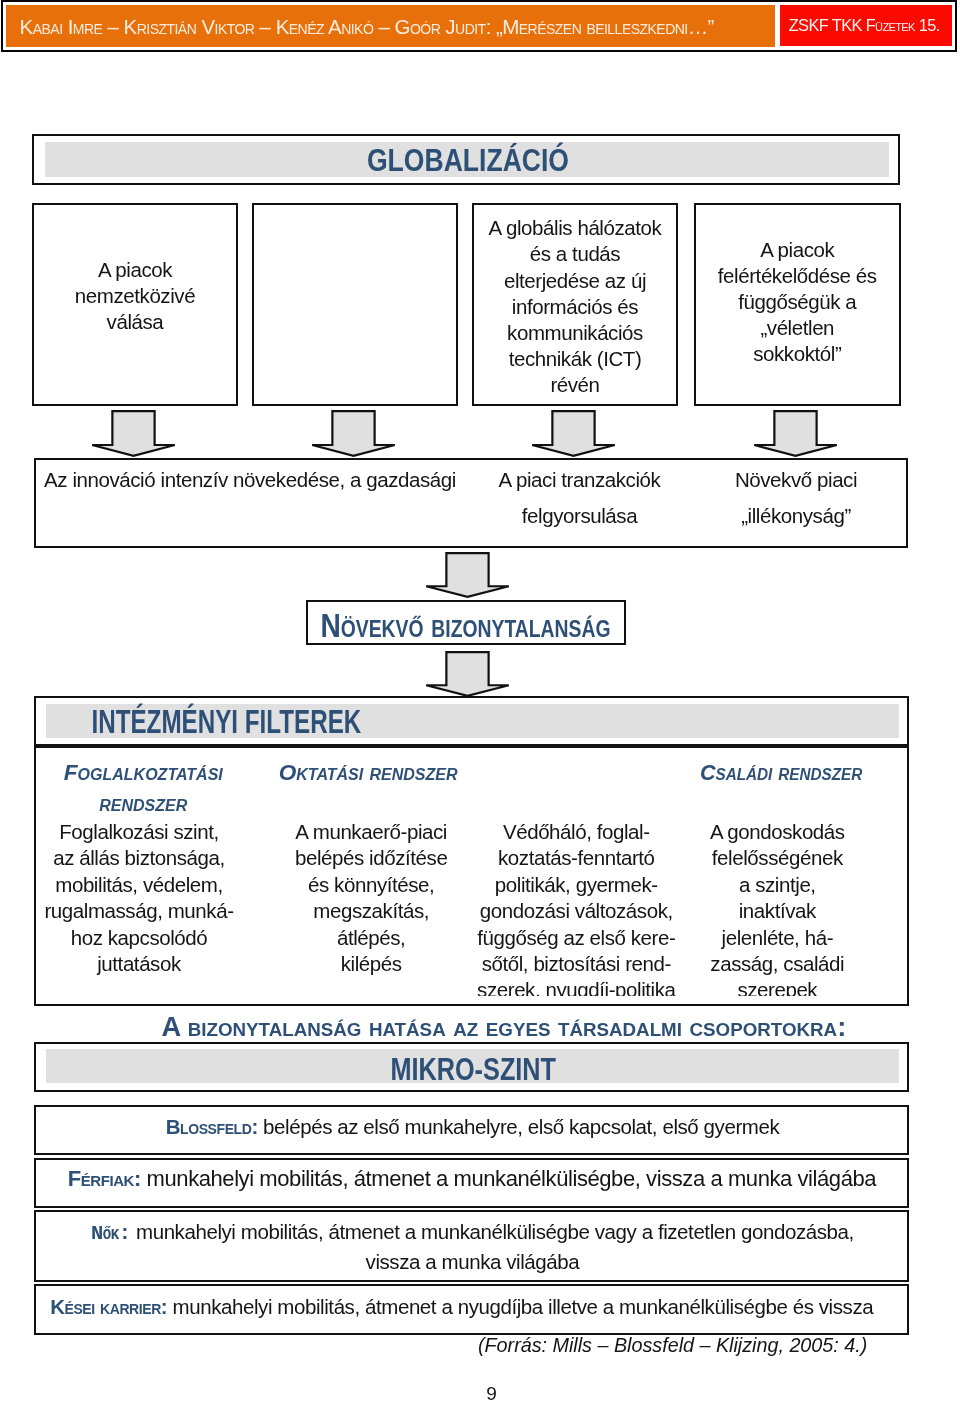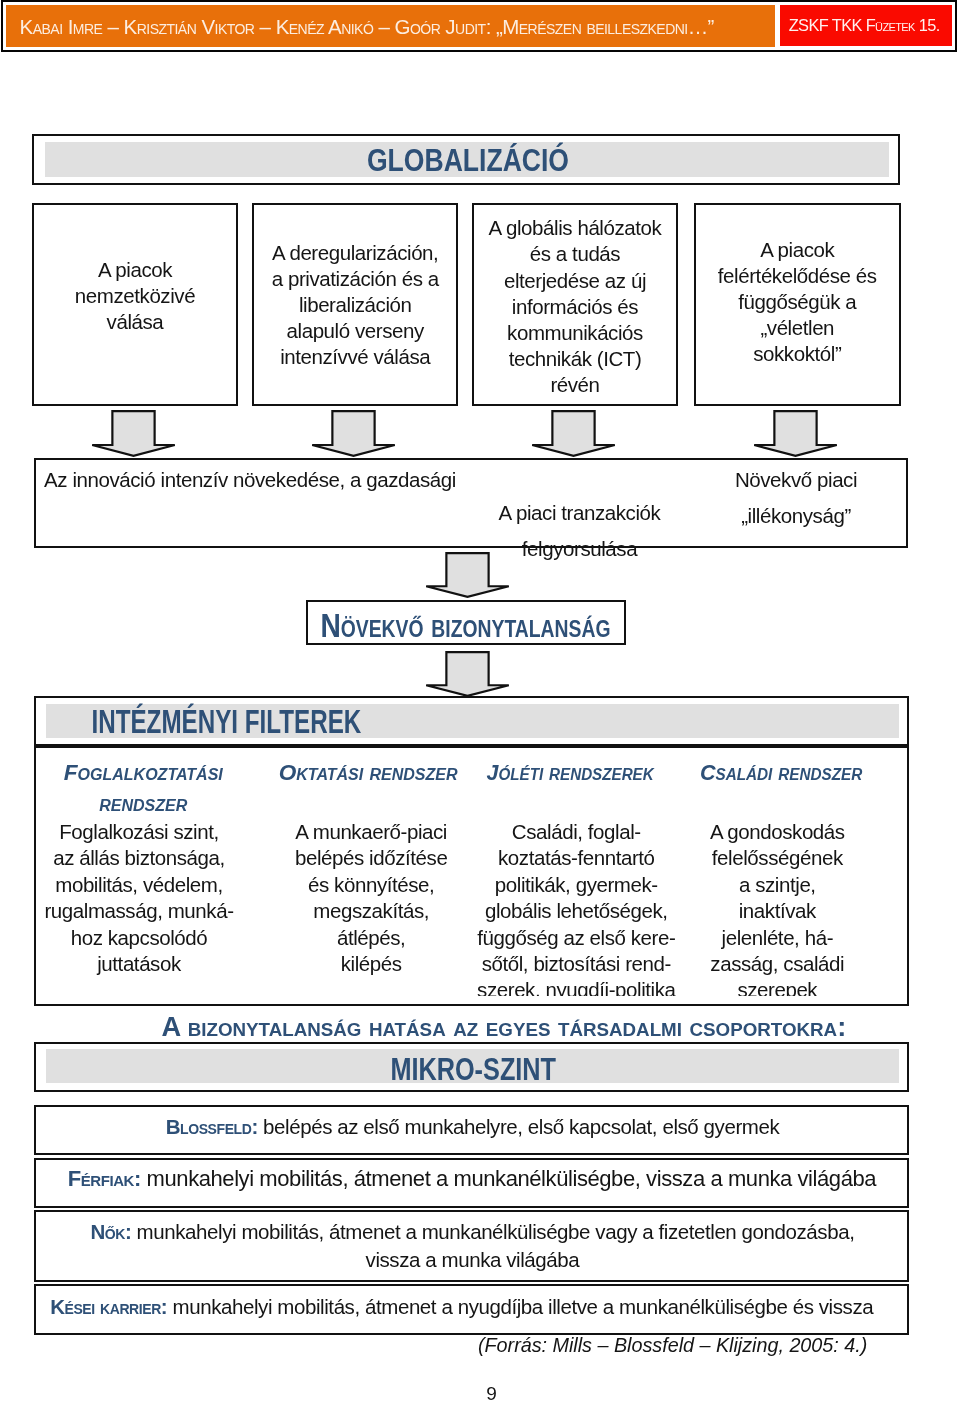--- a/index.html
+++ b/index.html
@@ -52,27 +52,20 @@
                transform:scaleX(0.835);transform-origin:center center;">GLOBALIZÁCIÓ</span></div>
 <div class="bx" style="left:31.8px;top:202.5px;width:206.4px;height:203px;"></div>
 <div class="bx" style="left:252.0px;top:202.5px;width:206.4px;height:203px;"></div>
 <div class="bx" style="left:471.8px;top:202.5px;width:206.4px;height:203px;"></div>
 <div class="bx" style="left:693.5px;top:202.5px;width:207.5px;height:203px;"></div>
 <div class="tblock" style="left:31.8px;top:256.6px;width:206.4px;font-size:20.5px;line-height:26.1px;">
       <div>A piacok</div>
       <div>nemzetközivé</div>
       <div>válása</div>
     </div>
-<div class="tblock" style="left:252.0px;top:240.1px;width:206.4px;font-size:20.5px;line-height:26.1px;">
-      <div>A deregularizáción,</div>
-      <div>a privatizáción és a</div>
-      <div>liberalizáción</div>
-      <div>alapuló verseny</div>
-      <div>intenzívvé válása</div>
-    </div>
 <div class="tblock" style="left:471.8px;top:215.4px;width:206.4px;font-size:20.5px;line-height:26.1px;">
       <div>A globális hálózatok</div>
       <div>és a tudás</div>
       <div>elterjedése az új</div>
       <div>információs és</div>
       <div>kommunikációs</div>
       <div>technikák (ICT)</div>
       <div>révén</div>
     </div>
 <div class="tblock" style="left:693.5px;top:237.1px;width:207.5px;font-size:20.5px;line-height:26.1px;">
@@ -91,21 +84,21 @@
 <svg class="arrow" style="left:531.0px;top:410px" width="85" height="47" viewBox="0 0 85 47">
       <path d="M 21.38 1.2 L 63.62 1.2 L 63.62 35.02 L 83.80 35.02 L 42.50 45.80 L 1.2 35.02 L 21.38 35.02 Z" fill="#E0E0E0" stroke="#111" stroke-width="2.2" stroke-linejoin="miter"></path>
     </svg>
 <svg class="arrow" style="left:753.2px;top:410px" width="85" height="47" viewBox="0 0 85 47">
       <path d="M 21.38 1.2 L 63.62 1.2 L 63.62 35.02 L 83.80 35.02 L 42.50 45.80 L 1.2 35.02 L 21.38 35.02 Z" fill="#E0E0E0" stroke="#111" stroke-width="2.2" stroke-linejoin="miter"></path>
     </svg>
 <div class="bx" style="left:33.8px;top:457.7px;width:874px;height:90.2px;"></div>
 <div class="tblock" style="left:30.0px;top:461.5px;width:440px;font-size:20.5px;line-height:36.5px;">
       <div>Az innováció intenzív növekedése, a gazdasági</div>
     </div>
-<div class="tblock" style="left:479.5px;top:461.5px;width:200px;font-size:20.5px;line-height:36.5px;margin-top:33px;">
+<div class="tblock" style="left:479.5px;top:461.5px;width:200px;font-size:20.5px;line-height:36.5px;">
       <div>A piaci tranzakciók</div>
       <div>felgyorsulása</div>
     </div>
 <div class="tblock" style="left:701.0px;top:461.5px;width:190px;font-size:20.5px;line-height:36.5px;">
       <div>Növekvő piaci</div>
       <div>„illékonyság”</div>
     </div>
 <svg class="arrow" style="left:424.9px;top:551.5px" width="85" height="46" viewBox="0 0 85 46">
       <path d="M 21.38 1.2 L 63.62 1.2 L 63.62 34.27 L 83.80 34.27 L 42.50 44.80 L 1.2 34.27 L 21.38 34.27 Z" fill="#E0E0E0" stroke="#111" stroke-width="2.2" stroke-linejoin="miter"></path>
     </svg>
@@ -137,26 +130,25 @@
       </div>
 <div class="tblock" style="left:219.3px;top:14.0px;width:230px;line-height:26px;letter-spacing:0;"><span style="display:inline-block;white-space:nowrap;font-size:22.6px;font-weight:bold;font-style:italic;font-variant:small-caps;color:#2E5077;transform:scaleX(1.0);transform-origin:center center;">Oktatási rendszer</span></div>
 <div class="tblock" style="left:222.4px;top:72.5px;width:230px;font-size:20.5px;line-height:26.4px;">
         <div>A munkaerő-piaci</div>
         <div>belépés időzítése</div>
         <div>és könnyítése,</div>
         <div>megszakítás,</div>
         <div>átlépés,</div>
         <div>kilépés</div>
       </div>
-<div class="tblock" style="left:411.7px;top:14.0px;width:250px;line-height:26px;letter-spacing:0;"><span style="display:inline-block;white-space:nowrap;font-size:22.6px;font-weight:bold;font-style:italic;font-variant:small-caps;color:#2E5077;transform:scaleX(0.949);transform-origin:center center;">Jóléti rendszerek</span></div>
 <div class="tblock" style="left:417.5px;top:72.5px;width:250px;font-size:20.5px;line-height:26.4px;">
-        <div>Családi, foglal-</div>
+        <div>Védőháló, foglal-</div>
         <div>koztatás-fenntartó</div>
         <div>politikák, gyermek-</div>
-        <div>globális lehetőségek,</div>
+        <div>gondozási változások,</div>
         <div>függőség az első kere-</div>
         <div>sőtől, biztosítási rend-</div>
         <div>szerek, nyugdíj-politika</div>
       </div>
 <div class="tblock" style="left:637.2px;top:14.0px;width:220px;line-height:26px;letter-spacing:0;"><span style="display:inline-block;white-space:nowrap;font-size:22.6px;font-weight:bold;font-style:italic;font-variant:small-caps;color:#2E5077;transform:scaleX(0.954);transform-origin:center center;">Családi rendszer</span></div>
 <div class="tblock" style="left:633.5px;top:72.5px;width:220px;font-size:20.5px;line-height:26.4px;">
         <div>A gondoskodás</div>
         <div>felelősségének</div>
         <div>a szintje,</div>
         <div>inaktívak</div>
@@ -177,21 +169,21 @@
 <div class="bx" style="left:33.8px;top:1105px;width:875px;height:50.1px;"></div>
 <div class="tblock" style="left:37.5px;top:1113.1px;width:870px;font-size:20.5px;line-height:28.35px;">
       <div><span class="blue" style="font-weight:bold;font-variant:small-caps;">Blossfeld:</span> <span>belépés az első munkahelyre, első kapcsolat, első gyermek</span></div>
     </div>
 <div class="bx" style="left:33.8px;top:1157.5px;width:875px;height:50.3px;"></div>
 <div class="tblock" style="left:36.9px;top:1164.7px;width:870px;font-size:22px;line-height:28.35px;">
       <div><span class="blue" style="font-weight:bold;font-variant:small-caps;">Férfiak:</span> <span>munkahelyi mobilitás, átmenet a munkanélküliségbe, vissza a munka világába</span></div>
     </div>
 <div class="bx" style="left:33.8px;top:1210px;width:875px;height:71.5px;"></div>
 <div class="tblock" style="left:37.4px;top:1217.7px;width:870px;font-size:20.5px;line-height:28.35px;">
-      <div><span class="blue" style="font-weight:bold;font-variant:small-caps;">Nők:</span> <span>munkahelyi mobilitás, átmenet a munkanélküliségbe vagy a fizetetlen gondozásba,</span></div>
+      <div><span class="blue" style="font-weight:bold;font-variant:small-caps;font-family:Liberation Mono, monospace;">Nők:</span> <span>munkahelyi mobilitás, átmenet a munkanélküliségbe vagy a fizetetlen gondozásba,</span></div>
       <div>vissza a munka világába</div>
     </div>
 <div class="bx" style="left:33.8px;top:1284px;width:875px;height:50.5px;"></div>
 <div class="tblock" style="left:26.7px;top:1292.5px;width:870px;font-size:20.5px;line-height:28.35px;">
       <div><span class="blue" style="font-weight:bold;font-variant:small-caps;">Kései karrier:</span> <span>munkahelyi mobilitás, átmenet a nyugdíjba illetve a munkanélküliségbe és vissza</span></div>
     </div>
 
 <div style="position:absolute;left:35px;top:1334px;width:832.3px;text-align:right;
             font-size:19.8px;font-style:italic;letter-spacing:-0.02px;color:#151515;">(Forrás: Mills – Blossfeld – Klijzing, 2005: 4.)</div>
 <div style="position:absolute;left:0;top:1383px;width:983px;text-align:center;

